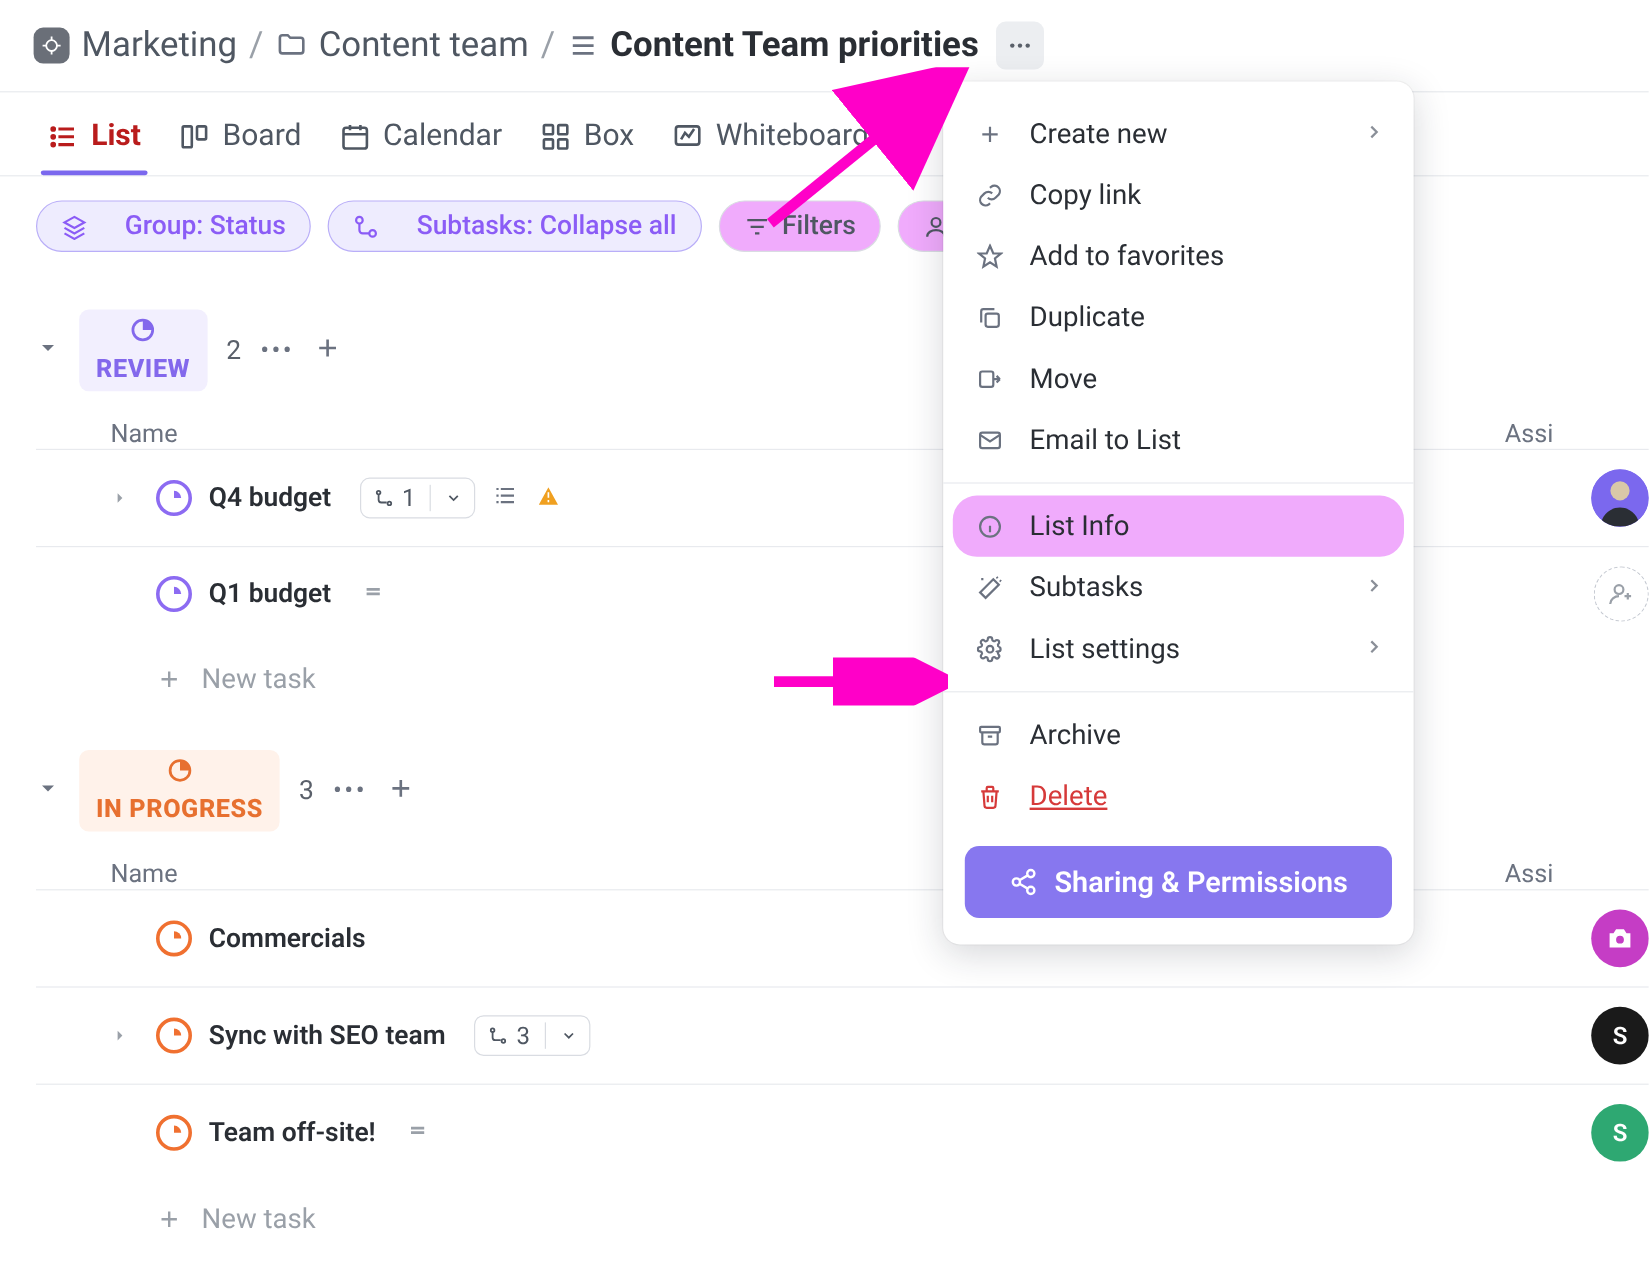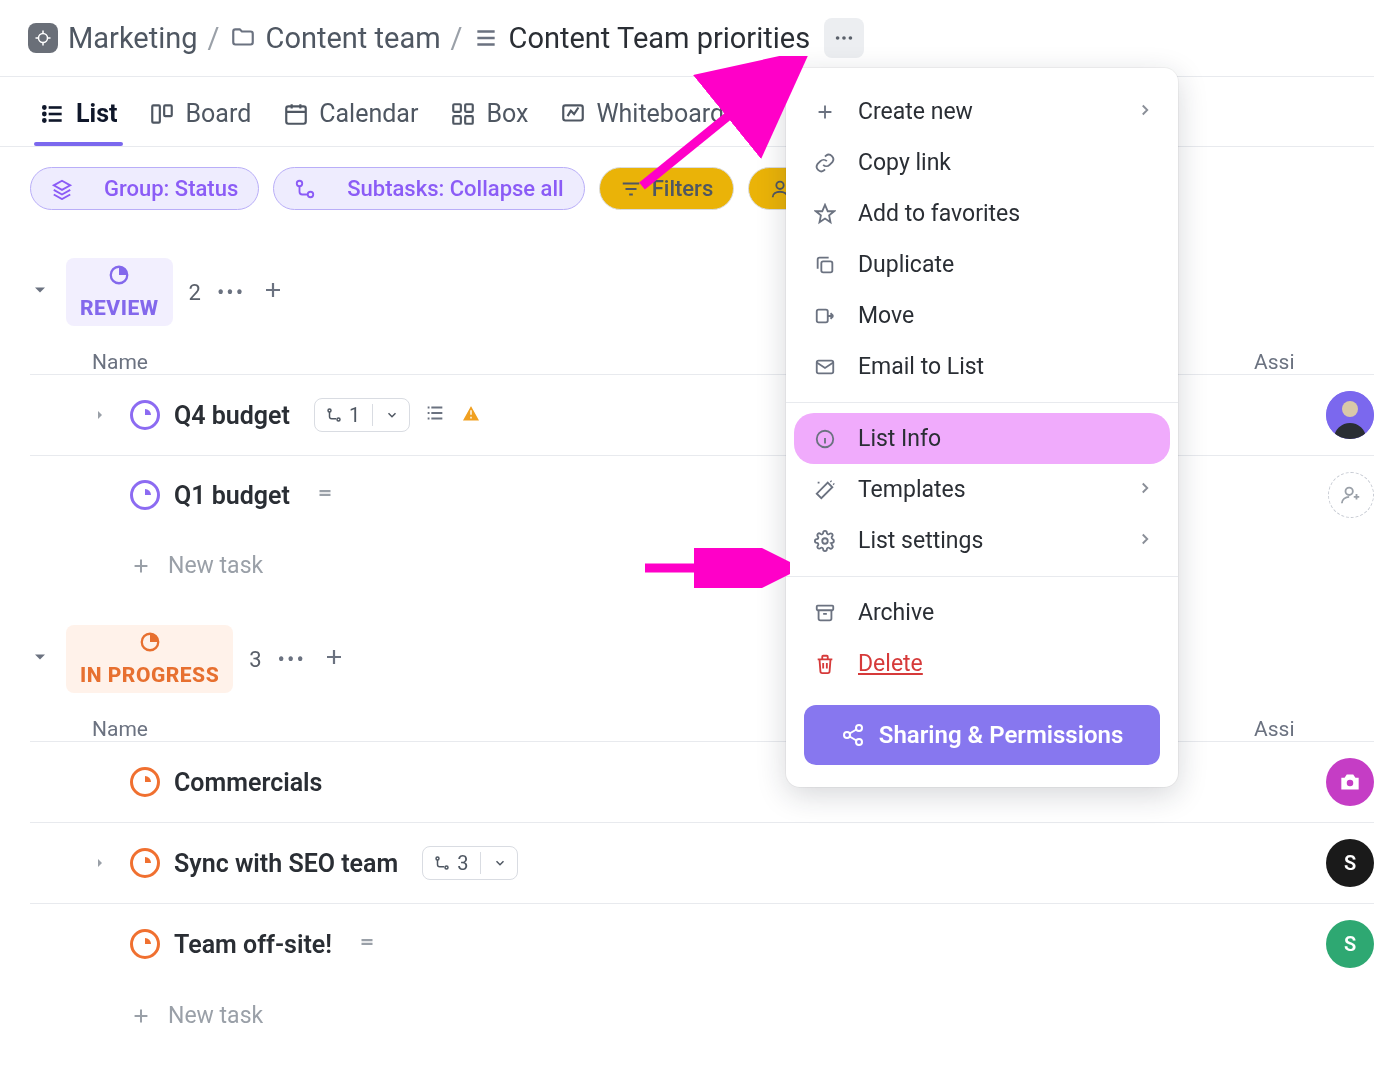--- a/index.html
+++ b/index.html
@@ -26,41 +26,41 @@
 .space-icon {
   width: 30px; height: 30px;
   background: #6a6f78;
   border-radius: 8px;
   display:flex;align-items:center;justify-content:center;
   color:#fff;
   font-size:14px;
   font-weight:600;
 }
 .breadcrumb .folder-icon, .breadcrumb .list-icon { color:#6b7280; display:inline-flex; }
-.bc-title { color:#2a2e34; font-weight:400; }
+.bc-title { color:#2a2e34; font-weight:700; }
 .ellipsis-btn {
   width:40px;height:40px;border-radius:8px;
   background:#eceef1;
   display:flex;align-items:center;justify-content:center;
   color:#5a606a;
   margin-left:4px;
 }
 .divider-h { height:1px; background:#e8eaee; width:100%; }
 
 
 .view-tabs {
   display:flex;
   align-items:center;
   gap:32px;
   padding:22px 40px 0 40px;
   font-size:25px;
   color:#4f5762;
 }
 .view-tab { display:flex; align-items:center; gap:10px; padding-bottom:18px; position:relative; }
-.view-tab.active { color:#0f172a; font-weight:700; }
+.view-tab.active { color:#b91c1c; font-weight:700; }
 .view-tab.active::after {
   content:""; position:absolute; left:-6px; right:-6px; bottom:0; height:4px; background:#7b68ee; border-radius:2px;
 }
 .view-tab svg { display:block; }
 
 
 .chip-row {
   display:flex; align-items:center; gap:14px;
   padding:20px 30px;
 }
@@ -71,21 +71,21 @@
   font-size:22px;
   font-weight:500;
 }
 .chip.purple {
   background:#eeecfe;
   border:1.5px solid #b9aef8;
   color:#8b5cf6;
   gap:31px;
 }
 .chip.neutral {
-  background:#eab308;
+  background:#f0abfc;
   border:1.5px solid #d9dce2;
   color:#4f5762;
 }
 
 
 .group {
   margin-top:24px;
   padding:0 0 0 30px;
 }
 .group-header {
@@ -120,21 +120,21 @@
   border-top:1px solid #e8eaee;
   padding:16px 0 16px 62px;
   gap:14px;
 }
 .task-row:last-child { border-bottom:1px solid #e8eaee; }
 .task-caret { width:24px;color:#9aa0a8; display:flex; }
 .task-status-dot {
   width:30px;height:30px;border-radius:50%;
   display:flex;align-items:center;justify-content:center;
 }
-.task-title { font-size:25px; font-weight:600; color:#2a2e34; margin-right:10px; }
+.task-title { font-size:22px; font-weight:600; color:#2a2e34; margin-right:10px; }
 .subtask-pill {
   display:flex;align-items:center;gap:6px;
   border:1px solid #d9dce2;border-radius:8px;
   padding:4px 10px;
   font-size:20px;color:#4f5762;
 }
 .subtask-pill .divider { width:1px;height:22px;background:#d9dce2;margin:0 6px; }
 .row-spacer { flex:1; }
 .avatar {
   width:48px;height:48px;border-radius:50%;
@@ -549,21 +549,21 @@
         </svg>
       </span>
     <span>List Info</span>
   </div>
   <div class="menu-item">
     <span class="icon-slot">
         <svg width="22" height="22" viewBox="0 0 24 24" stroke="currentColor" stroke-width="2" fill="none">
           <path d="M15 4l5 5L8 21l-5-5L15 4zM18 2l1 1M21 5l1 1M5 3v2M4 4h2"></path>
         </svg>
       </span>
-    <span>Templates</span>
+    <span>Subtasks</span>
     <span class="menu-chevron"><svg width="18" height="18" viewBox="0 0 24 24" stroke="currentColor" stroke-width="2.5" fill="none">
           <path d="M9 6l6 6-6 6"></path>
         </svg></span>
   </div>
   <div class="menu-item">
     <span class="icon-slot">
         <svg width="22" height="22" viewBox="0 0 24 24" stroke="currentColor" stroke-width="2" fill="none">
           <circle cx="12" cy="12" r="3"></circle>
           <path d="M19.4 15a1.7 1.7 0 00.34 1.87l.06.06a2 2 0 11-2.83 2.83l-.06-.06A1.7 1.7 0 0015 19.4a1.7 1.7 0 00-1 1.56V21a2 2 0 11-4 0v-.04A1.7 1.7 0 009 19.4a1.7 1.7 0 00-1.87.34l-.06.06a2 2 0 11-2.83-2.83l.06-.06A1.7 1.7 0 004.6 15a1.7 1.7 0 00-1.56-1H3a2 2 0 110-4h.04A1.7 1.7 0 004.6 9a1.7 1.7 0 00-.34-1.87l-.06-.06a2 2 0 112.83-2.83l.06.06A1.7 1.7 0 009 4.6a1.7 1.7 0 001-1.56V3a2 2 0 114 0v.04A1.7 1.7 0 0015 4.6a1.7 1.7 0 001.87-.34l.06-.06a2 2 0 112.83 2.83l-.06.06A1.7 1.7 0 0019.4 9c.14.34.22.7.22 1.07V10a2 2 0 110 4h-.04c-.37 0-.73.08-1.07.22z"></path>
         </svg>

